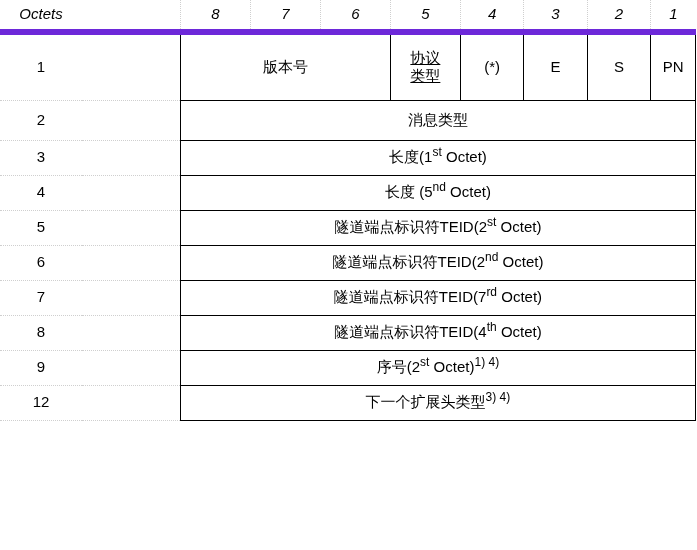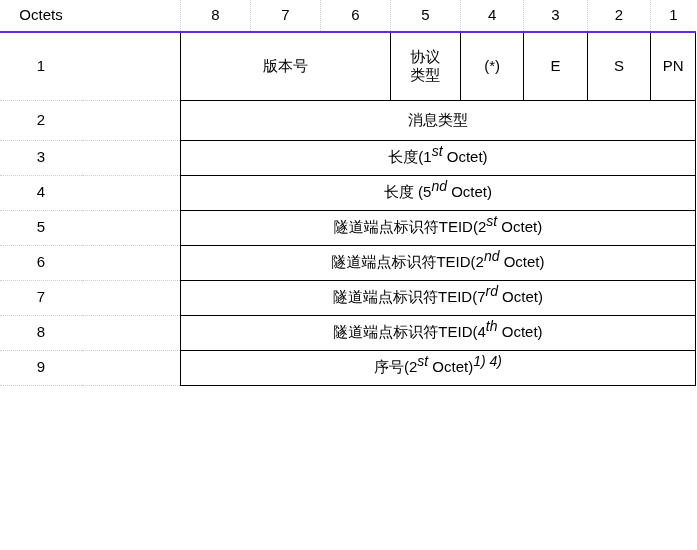--- a/index.html
+++ b/index.html
@@ -30,47 +30,48 @@
     margin: 0;
     vertical-align: middle;
     text-align: center;
     font-weight: normal;
     font-size: 15px;
     line-height: 1.25;
   }
   .hdr-row td, .hdr-row th {
     font-weight: bold;
     font-size: 15px;
-    border-bottom: 2px solid #6d28d9;
+    border-bottom: 6px solid #6d28d9;
+    font-style: italic;
   }
   .hdr-row .vsep {
     border-right: 1px dotted #cfcfcf;
   }
   .octets-label {
     font-weight: bold;
   }
   .rowlabel {
     font-size: 15px;
     border-bottom: 1px dotted #cfcfcf;
   }
   .spacer {
     border-bottom: 1px dotted #cfcfcf;
   }
   .bitcell {
     border: 1px solid #000000;
     font-size: 15px;
   }
   .two-line {
     line-height: 1.35;
+    text-decoration: underline;
   }
   sup {
-    font-size: 14px;
+    font-size: 12px;
     vertical-align: super;
     line-height: 0;
-    font-style: italic;
   }
   .nowrap { white-space: nowrap; text-align: right; }
 </style>
 </head>
 <body>
 
 <div id="sheet">
 
   <table class="gtpu">
     <colgroup>
@@ -173,17 +174,24 @@
     <tr style="height:35px">
       <td class="rowlabel">9</td>
       <td class="spacer"></td>
       <td class="bitcell" colspan="8">
         <span class="nowrap"><span>序号(2</span><sup>st</sup><span> Octet)</span><sup>1) 4)</sup></span>
       </td>
     </tr>
 
 
 
+    <tr style="height:35px">
+      <td class="rowlabel" style="border-bottom:1px dotted #cfcfcf">12</td>
+      <td class="spacer"></td>
+      <td class="bitcell" colspan="8">
+        <span class="nowrap"><span>下一个扩展头类型</span><sup>3) 4)</sup></span>
+      </td>
+    </tr>
 
   </tbody>
     </table>
 
 </div>
 
 </body></html>

